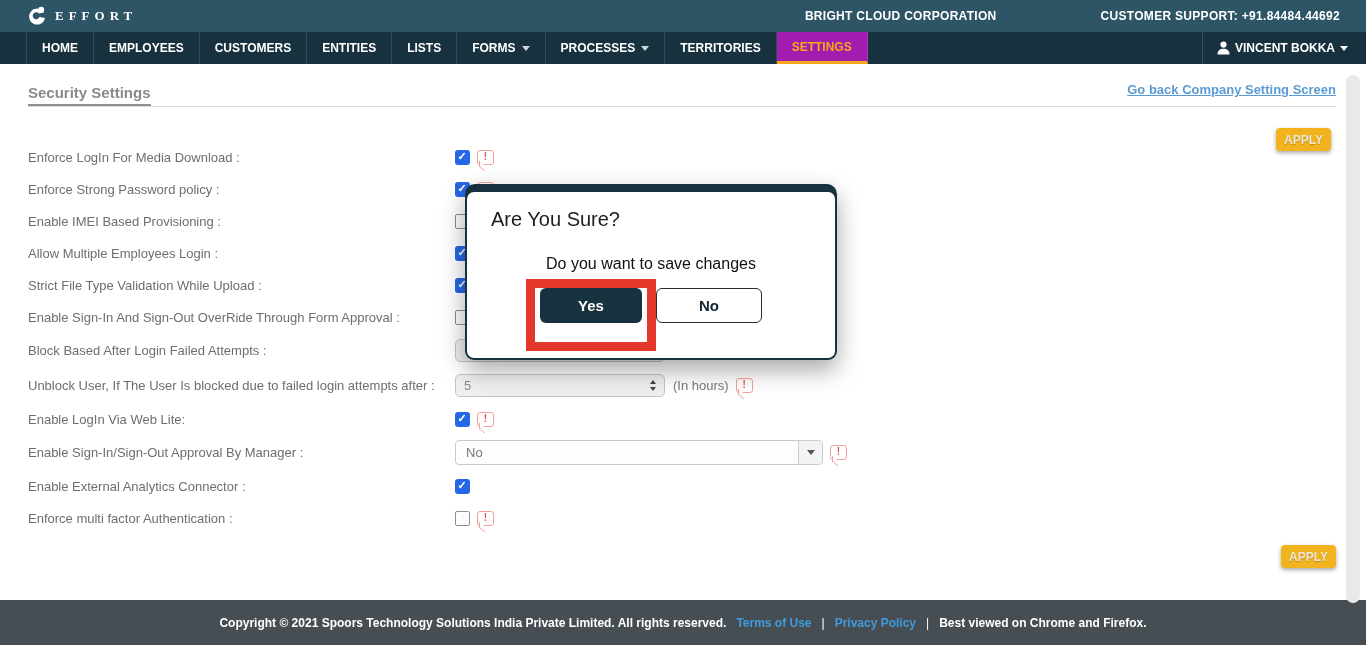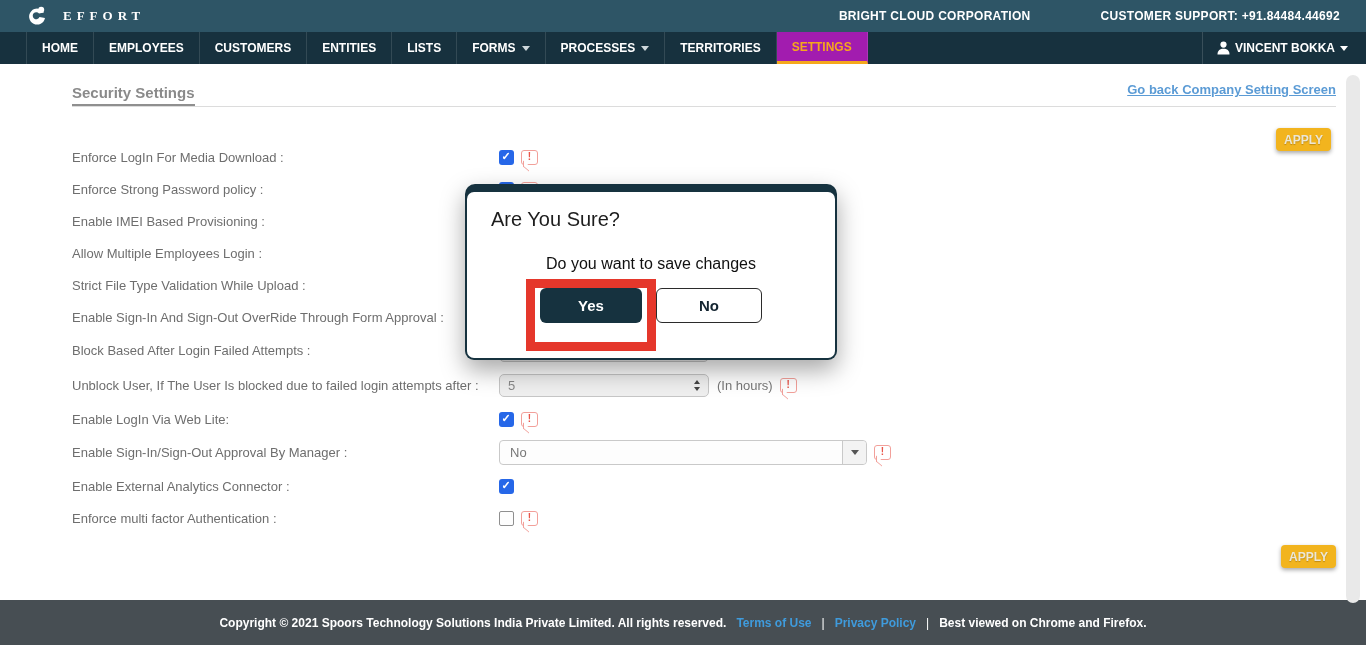--- a/index.html
+++ b/index.html
@@ -2,43 +2,43 @@
 <html><head>
 <meta charset="utf-8">
 <style>
   * { margin:0; padding:0; box-sizing:border-box; }
   body { font-family:"Liberation Sans", sans-serif; background:#fff; }
   .screen { position:relative; width:1366px; height:657px; overflow:hidden; background:#fff; }
 
   
   .topbar { position:absolute; top:0; left:0; width:100%; height:32px; background:#2E5566;
             display:flex; align-items:center; padding:0 26px; color:#fff; z-index:20; }
-  .brand { display:flex; align-items:center; gap:15px; }
+  .brand { display:flex; align-items:center; gap:7px; }
   .brand-name { font-family:"Liberation Serif", serif; font-weight:bold; font-size:13px;
                 letter-spacing:5px; color:#fff; }
-  .topbar-right { margin-left:auto; display:flex; align-items:center; gap:70px; }
+  .topbar-right { margin-left:auto; display:flex; align-items:center; gap:104px; }
   .topbar-right span { font-size:12px; font-weight:bold; letter-spacing:.3px; }
 
   
   .navbar { position:absolute; top:32px; left:0; width:100%; height:32px; background:#17313E;
             display:flex; align-items:stretch; padding-left:26px; z-index:20; }
   .nav-item { display:flex; align-items:center; gap:6px; padding:0 15px; color:#fff;
               font-size:12px; font-weight:bold; border-right:1px solid rgba(255,255,255,.12);
               cursor:pointer; position:relative; }
   .nav-item:first-child { border-left:1px solid rgba(255,255,255,.12); }
   .nav-item.active { color:#F5A81C; background:#a21caf; border-bottom:3px solid #F5A81C; }
   .caret { width:0; height:0; border-left:4px solid transparent; border-right:4px solid transparent;
            border-top:5px solid #cfd8dc; margin-top:1px; }
   .nav-user { margin-left:auto; display:flex; align-items:center; gap:5px; color:#fff;
               font-size:12px; font-weight:bold; padding:0 18px 0 14px;
               border-left:1px solid rgba(255,255,255,.15); cursor:pointer;text-align:right; }
   .nav-user .caret { border-top-color:#fff; }
 
   
-  .content { position:absolute; top:64px; left:0; right:0; bottom:45px; background:#fff;margin-left:44px; }
+  .content { position:absolute; top:64px; left:0; right:0; bottom:45px; background:#fff; }
   .blur-zone { position:absolute; inset:0; filter:blur(0.5px); }
 
   .page-head { position:relative; height:46px; }
   .page-title { position:absolute; left:28px; top:20px; font-size:15px; font-weight:bold;
                 color:#8a8a8a; padding-bottom:3px; border-bottom:2px solid #8f8f8f; }
   .head-rule { position:absolute; left:28px; right:30px; top:42px; height:1px; background:#dcdcdc; }
   .back-link { position:absolute; right:30px; top:18px; font-size:13px; font-weight:bold;
                color:#5B9BD5; text-decoration:underline; cursor:pointer; }
 
   .apply-btn { position:absolute; width:55px; height:23px; background:#F2B41E; border:none;

